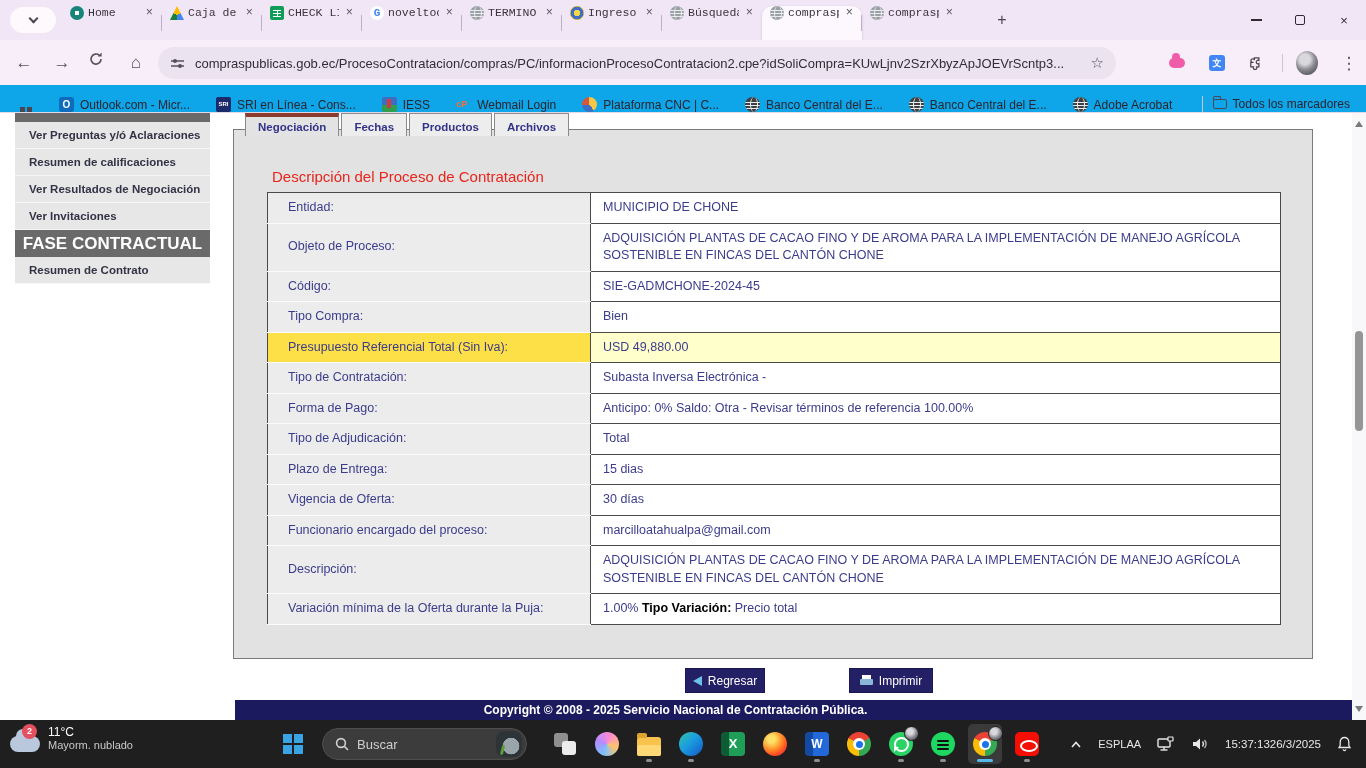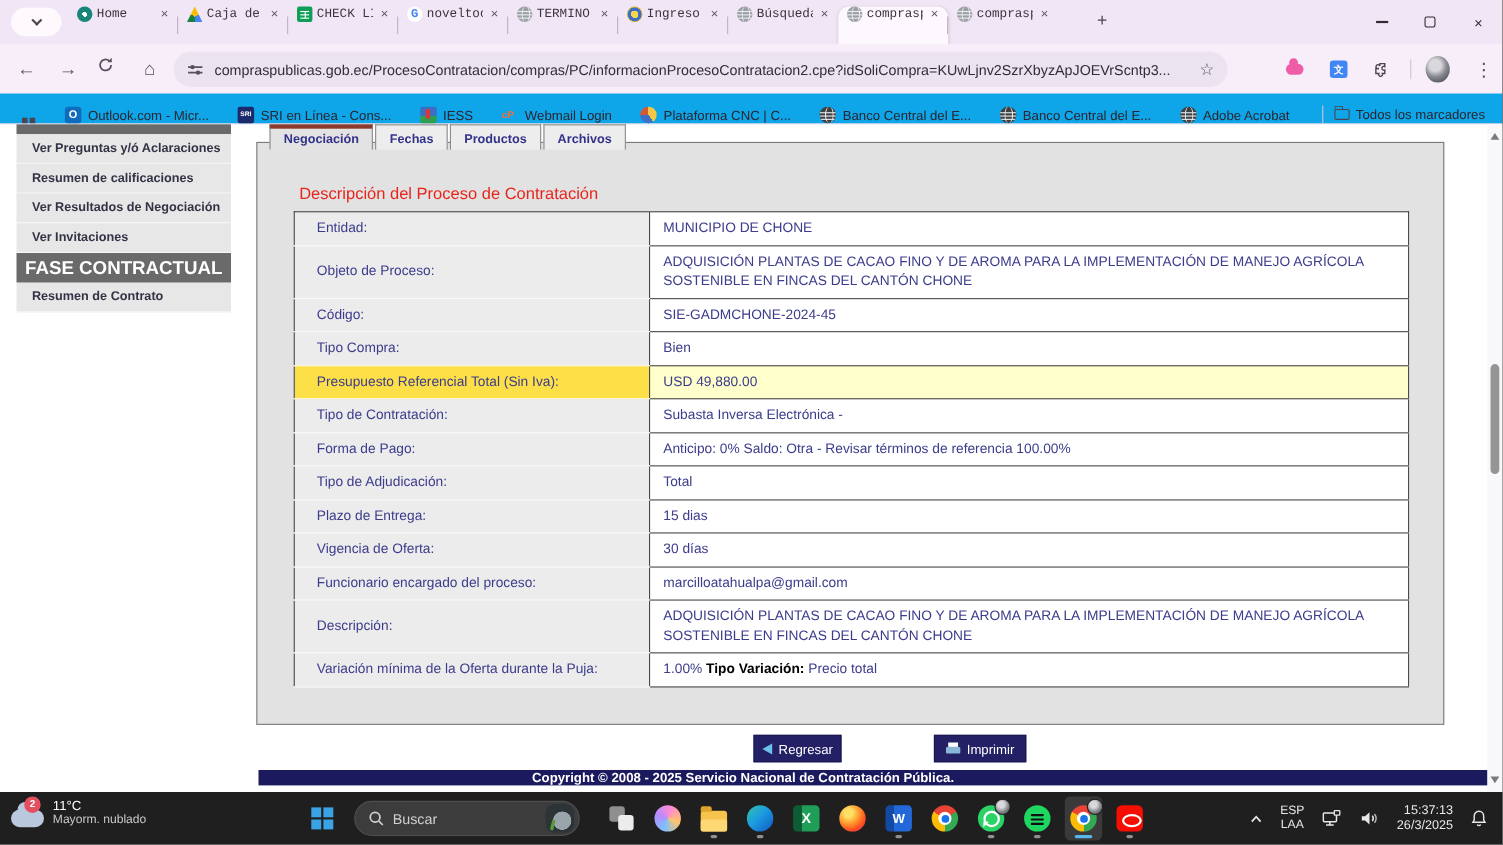--- a/index.html
+++ b/index.html
@@ -104,21 +104,21 @@
   
   .act-btn{position:absolute;top:555px;height:25px;background:#232066;border:1px solid #1a1850;color:#fff;font-weight:400;font-size:12px;display:flex;align-items:center;justify-content:center;gap:6px;cursor:pointer;font-family:"Liberation Sans",sans-serif;}
   #btn-back{left:685px;width:80px;}
   #btn-print{left:849px;width:84px;}
   .arr-left{width:0;height:0;border-right:9px solid #6cc1e8;border-top:5px solid transparent;border-bottom:5px solid transparent;}
   .printer{width:13px;height:11px;position:relative;}
   .printer::before{content:'';position:absolute;left:2px;top:0;width:9px;height:4px;background:#fff;}
   .printer::after{content:'';position:absolute;left:0;top:4px;width:13px;height:6px;background:#8ab6d8;border-radius:1px;}
 
   
-  #copyright{position:absolute;left:235px;top:587px;width:1121px;height:14px;background:#1c1a5e;color:#fff;font-size:12px;font-weight:700;display:flex;align-items:center;justify-content:center;padding-right:240px;}
+  #copyright{position:absolute;left:235px;top:587px;width:1121px;height:20px;background:#1c1a5e;color:#fff;font-size:12px;font-weight:700;display:flex;align-items:center;justify-content:center;padding-right:240px;}
 
   
   #taskbar{position:absolute;left:0;top:720px;width:1366px;height:48px;background:#1f1f1f;display:flex;align-items:center;}
   #weather{position:absolute;left:10px;top:4px;display:flex;align-items:center;gap:8px;cursor:pointer;}
   .cloud{width:30px;height:16px;background:#b9c8dc;border-radius:10px;position:relative;margin-top:12px;}
   .cloud::before{content:'';position:absolute;left:6px;top:-7px;width:14px;height:14px;border-radius:50%;background:#b9c8dc;}
   .badge{position:absolute;left:12px;top:-12px;width:15px;height:15px;border-radius:50%;background:#e4505f;color:#fff;font-size:9px;font-weight:700;text-align:center;line-height:15px;}
   .wtxt{display:flex;flex-direction:column;justify-content:center;}
   .wtemp{color:#fff;font-size:12px;}
   .wcond{color:#c9c9c9;font-size:11px;}
@@ -152,21 +152,21 @@
   .ic-chrome::after{content:'';position:absolute;left:8.5px;top:8.5px;width:7px;height:7px;border-radius:50%;background:#1a73e8;}
   .ic-whatsapp{border-radius:50%;background:#2bd367;}
   .ic-whatsapp::before{content:'';position:absolute;left:5px;top:5px;width:11px;height:11px;border:2.5px solid #fff;border-radius:50%;}
   .ic-whatsapp::after{content:'';position:absolute;left:5px;bottom:4px;width:0;height:0;border-top:5px solid #fff;border-right:5px solid transparent;}
   .ic-spotify{border-radius:50%;background:#1ed760;}
   .ic-spotify::after{content:'';position:absolute;left:6px;top:8px;width:12px;height:2.4px;background:#111;border-radius:2px;box-shadow:0 4px 0 #111,0 8px 0 #111;}
   .ic-acrobat{background:#f40f02;border-radius:5px;}
   .ic-acrobat::after{content:'';position:absolute;left:5px;top:8px;width:14px;height:8px;border:2.4px solid #fff;border-radius:50%;}
   .badge-avatar{position:absolute;top:2px;right:-1px;width:15px;height:15px;border-radius:50%;border:1px solid #222;background:radial-gradient(circle at 40% 35%,#d9d9dd 0 25%,#8b8b92 55%,#3f3f46 95%);}
   #tray{position:absolute;right:0;top:0;height:48px;display:flex;align-items:center;gap:16px;padding-right:14px;color:#e8e8e8;}
-  .tray-col{display:flex;flex-direction:column;align-items:center;font-size:11px;line-height:13px;}
+  .tray-col{display:flex;align-items:center;font-size:11px;line-height:13px;}
   .clock-col{align-items:flex-end;font-size:11.5px;line-height:14px;}
   .tray-ic{display:flex;align-items:center;cursor:pointer;}
 
   svg{display:block;}
 </style>
 </head>
 <body>
 
 <div id="screen">
 

